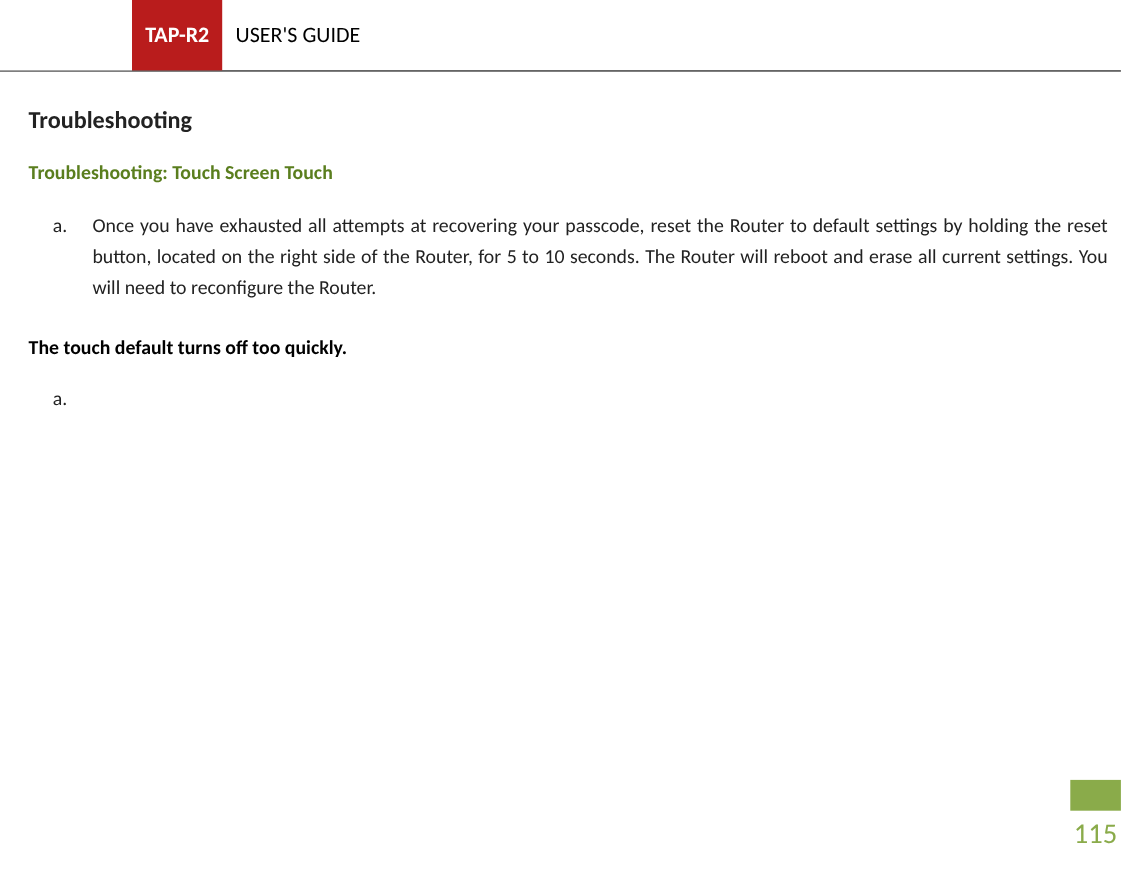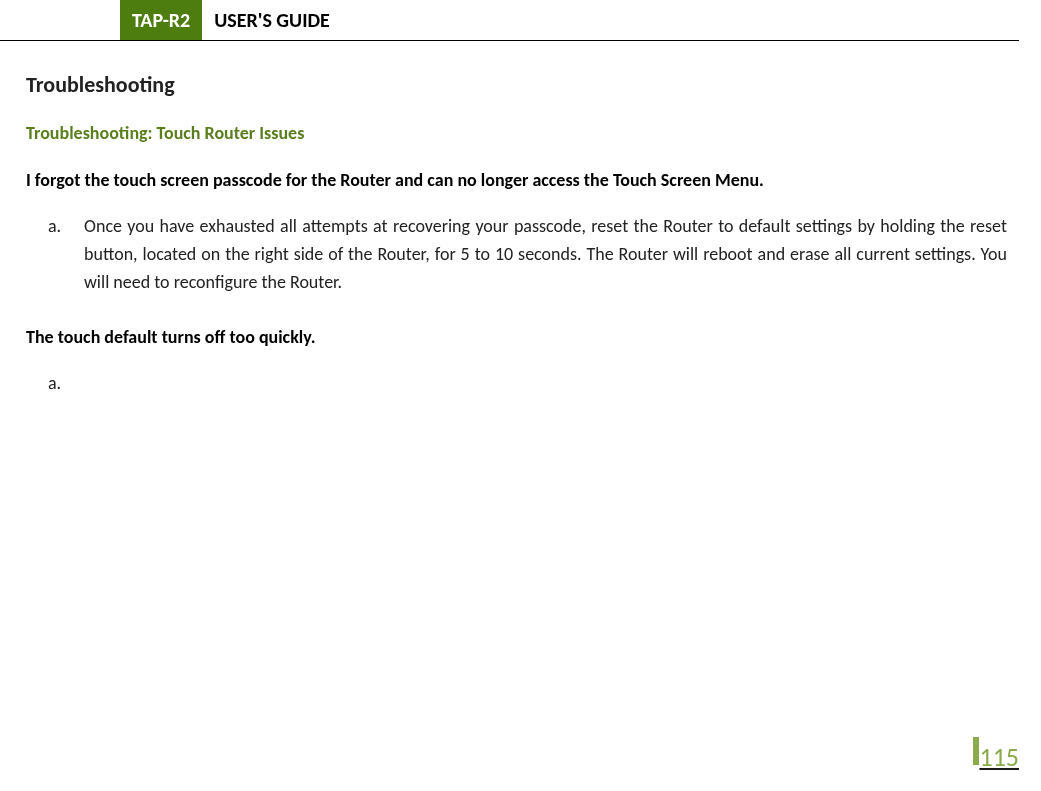--- a/index.html
+++ b/index.html
@@ -20,30 +20,30 @@
       align-items: stretch;
       border-bottom: 1.5px solid #000;
       margin-left: 0;
       margin-right: 22px;
     }
     .header-spacer {
       width: 120px;
       background: #fff;
     }
     .header-product {
-      background: #4d7c0f;
+      background: #b91c1c;
       color: #fff;
       font-weight: bold;
       font-size: 20px;
-      padding: 8px 12px;
+      padding: 20px 12px;
       display: flex;
       align-items: center;
     }
     .header-title {
-      font-weight: bold;
+      font-weight: normal;
       font-size: 20px;
       padding: 8px 12px;
       display: flex;
       align-items: center;
       color: #000;
     }
     .content {
       padding: 30px 34px 0 26px;
     }
     .h1 {
@@ -87,22 +87,21 @@
       position: absolute;
       left: -36px;
       top: 0;
     }
     .page-number-container {
       position: absolute;
       bottom: 18px;
       right: 22px;
       width: 46px;
       display: flex;
-      flex-direction: row;
-      text-decoration: underline;
+      flex-direction: column;
     }
     .page-number-bar {
       background: #8aab4a;
       height: 28px;
       width: 100%;
     }
     .page-number {
       color: #8aab4a;
       font-size: 26px;
       text-align: center;
@@ -113,23 +112,22 @@
 <body>
 
 <div class="header">
   <div class="header-spacer"></div>
   <div class="header-product">TAP-R2</div>
   <div class="header-title">USER'S GUIDE</div>
 </div>
 
 <div class="content">
   <div class="h1">Troubleshooting</div>
-  <div class="h2">Troubleshooting: Touch Router Issues</div>
+  <div class="h2">Troubleshooting: Touch Screen Touch</div>
 
-  <div class="h3">I forgot the touch screen passcode for the Router and can no longer access the Touch Screen Menu.</div>
   <ol class="list">
     <li class="list-item">
       <span class="list-marker">a.</span>
       <span>Once you have exhausted all attempts at recovering your passcode, reset the Router to default settings by holding the reset button, located on the right side of the Router, for 5 to 10 seconds.  The Router will reboot and erase all current settings.  You will need to reconfigure the Router.</span>
     </li>
   </ol>
 
   <div class="h3">The touch default turns off too quickly.</div>
   <ol class="list">
     <li class="list-item">

